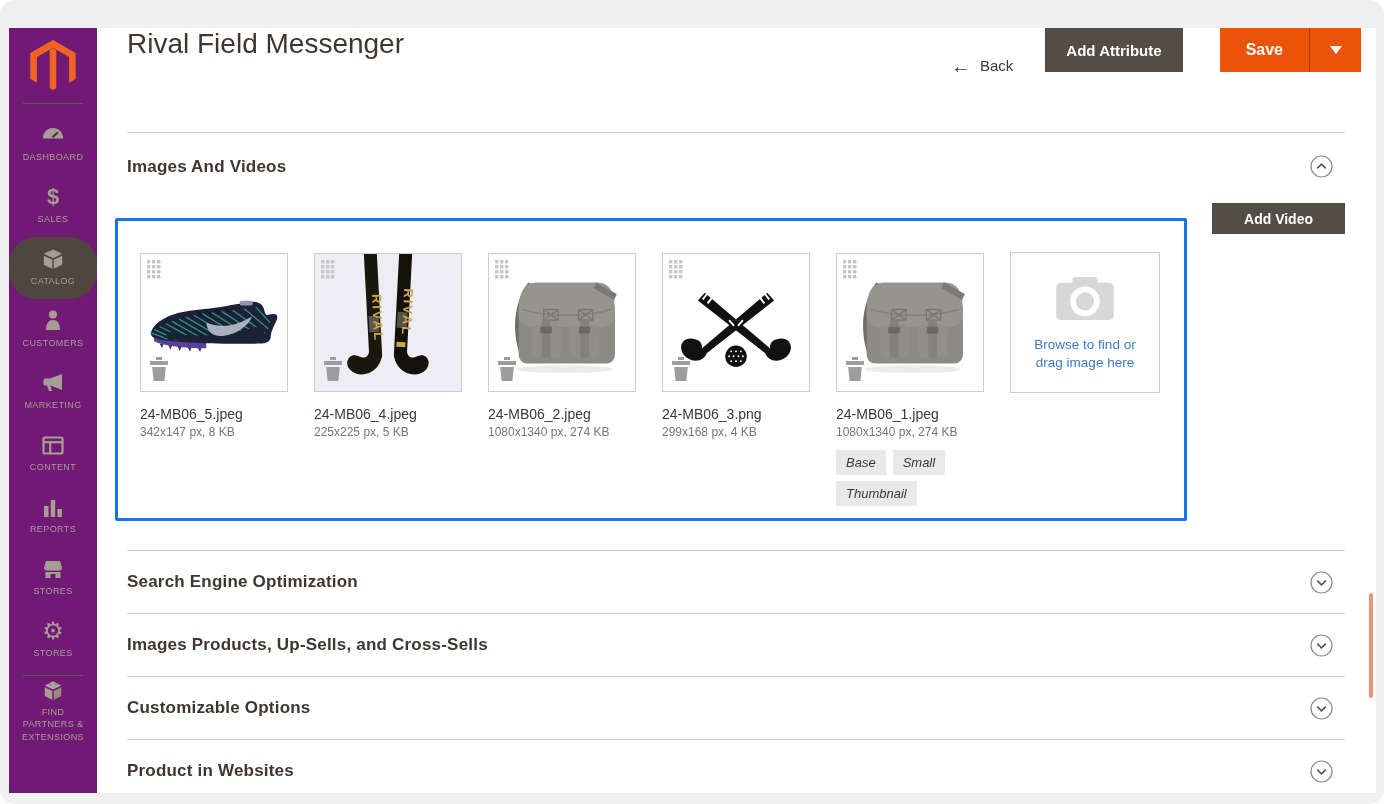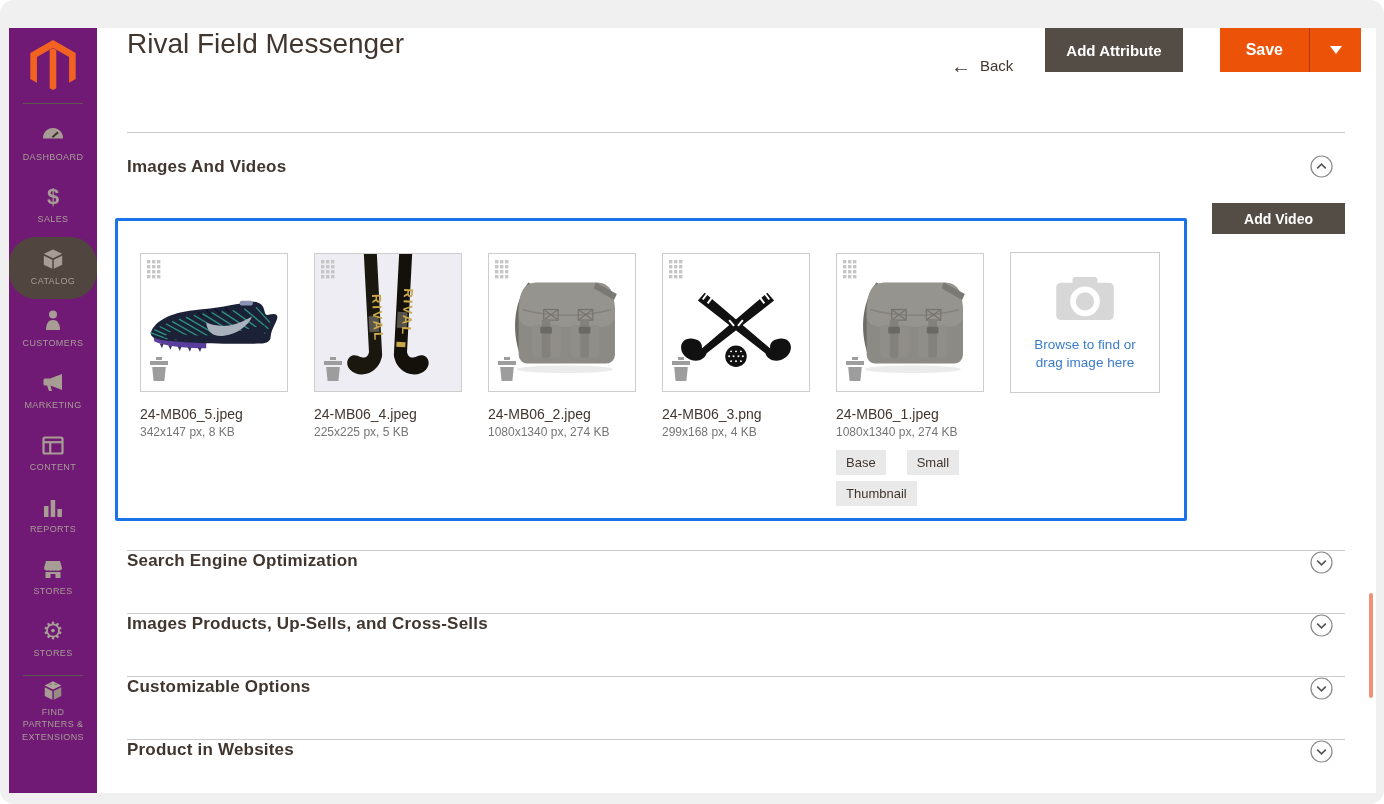--- a/index.html
+++ b/index.html
@@ -37,27 +37,27 @@
 
   .add-video-btn { position:absolute; top:100px; right:31px; height:31px; background:#544d45; color:#fff; border:none; font-size:14px; font-weight:600; padding:0 32px; cursor:pointer; font-family:inherit; }
 
   .media-panel { position:absolute; top:115px; left:18px; width:1072px; height:303px; border:3px solid #1a73e8; border-radius:2px; background:#fff; padding:32px 0 0 22px; display:flex; gap:26px; }
   .card { width:148px; }
   .tile { position:relative; width:148px; height:139px; background:#fff; border:1px solid #cdcdcd; display:flex; align-items:center; justify-content:center; cursor:pointer; overflow:hidden; }
   .drag-handle { position:absolute; top:6px; left:6px; }
   .trash { position:absolute; left:8px; bottom:6px; cursor:pointer; }
   .fname { margin-top:14px; font-size:14px; color:#41362f; }
   .finfo { margin-top:3px; font-size:12px; color:#757575; }
-  .roles { margin-top:11px; display:flex; flex-wrap:wrap; gap:6px 21px; width:148px; }
+  .roles { margin-top:11px; display:flex; flex-wrap:wrap; gap:6px 7px; width:148px;font-style:italic; }
   .role-badge { background:#e9e9e9; color:#41362f; font-size:13px; padding:5px 10px; }
   .browse-tile { width:150px; height:141px; border:1px solid #ccc; background:#fff; display:flex; flex-direction:column; align-items:center; justify-content:center; cursor:pointer; margin-top:-1px; }
   .browse-text { margin-top:14px; width:116px; text-align:center; font-size:13.5px; line-height:1.3; color:#3a7cc8; cursor:pointer; }
 
   .sections { position:absolute; top:447px; left:30px; right:31px; }
-  .acc-row { height:63px; border-top:1px solid #ccc; display:flex; justify-content:space-between; padding-right:12px; cursor:pointer; }
+  .acc-row { height:63px; border-top:1px solid #ccc; display:flex; align-items:center; justify-content:space-between; padding-right:12px; cursor:pointer; }
 
   .scroll-thumb { position:absolute; left:1360px; top:565px; width:4px; height:105px; background:#f19277; border-radius:2px; cursor:pointer; }
 </style>
 </head>
 <body>
 
 <div class="frame"></div>
 
 <div class="app">
 

